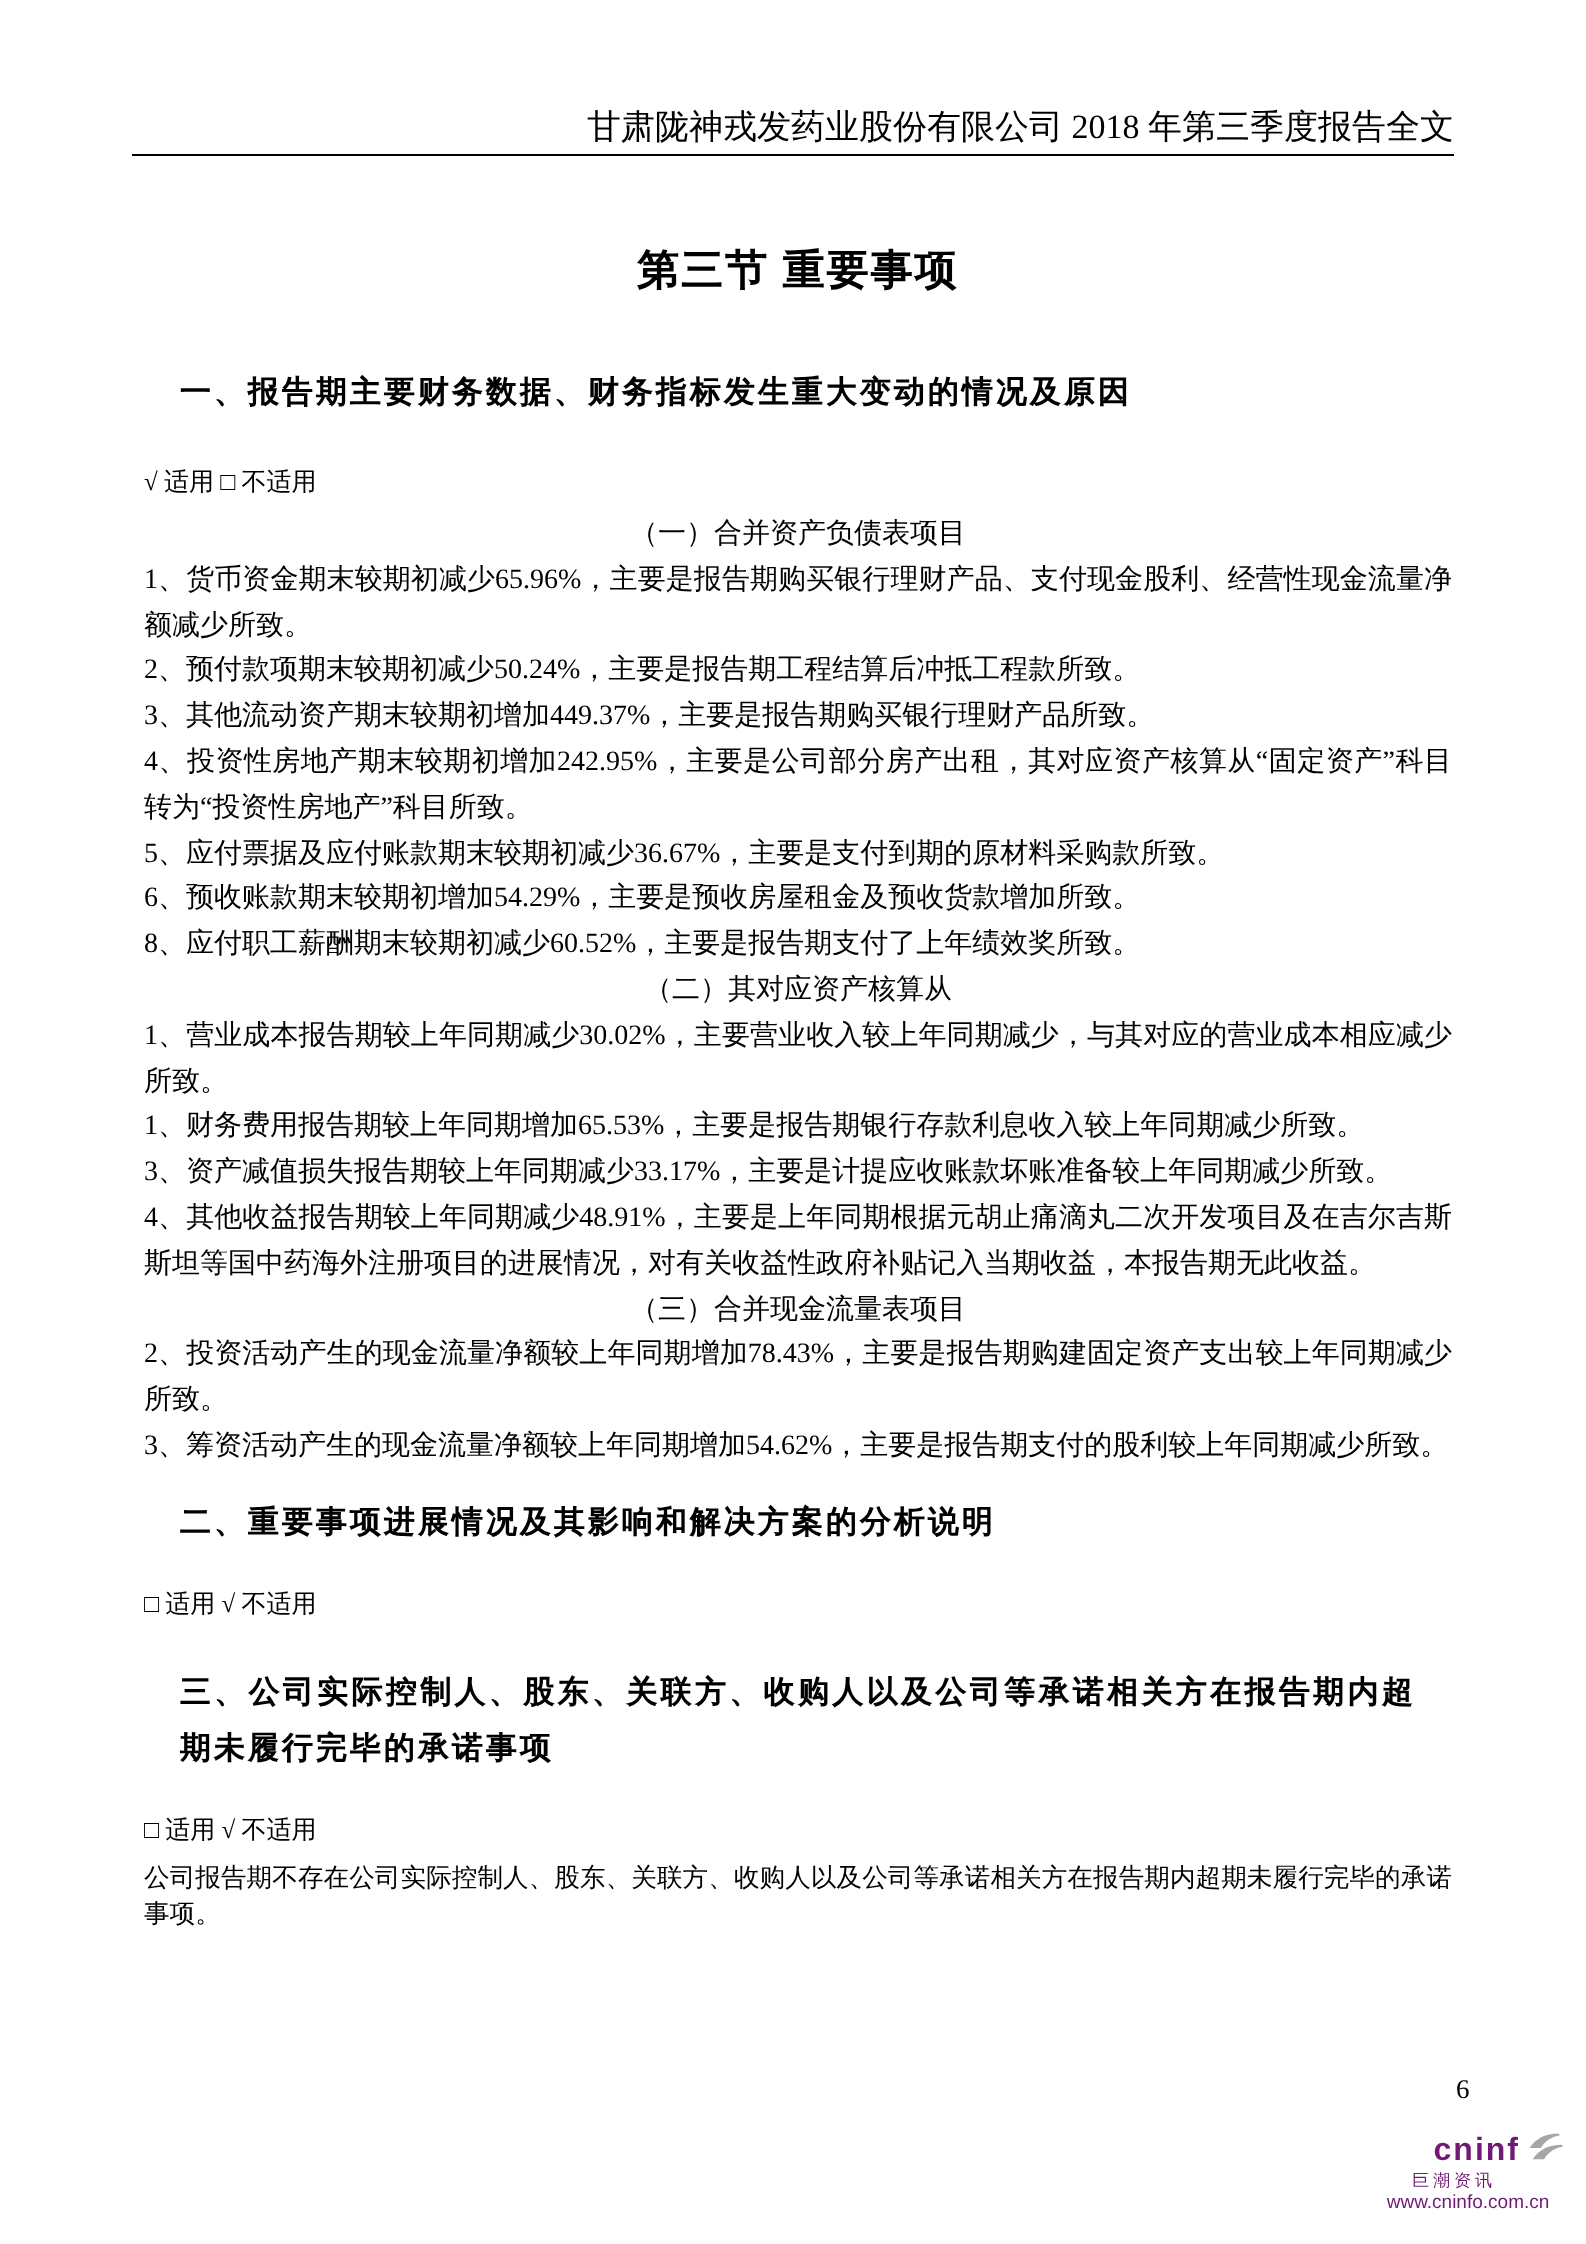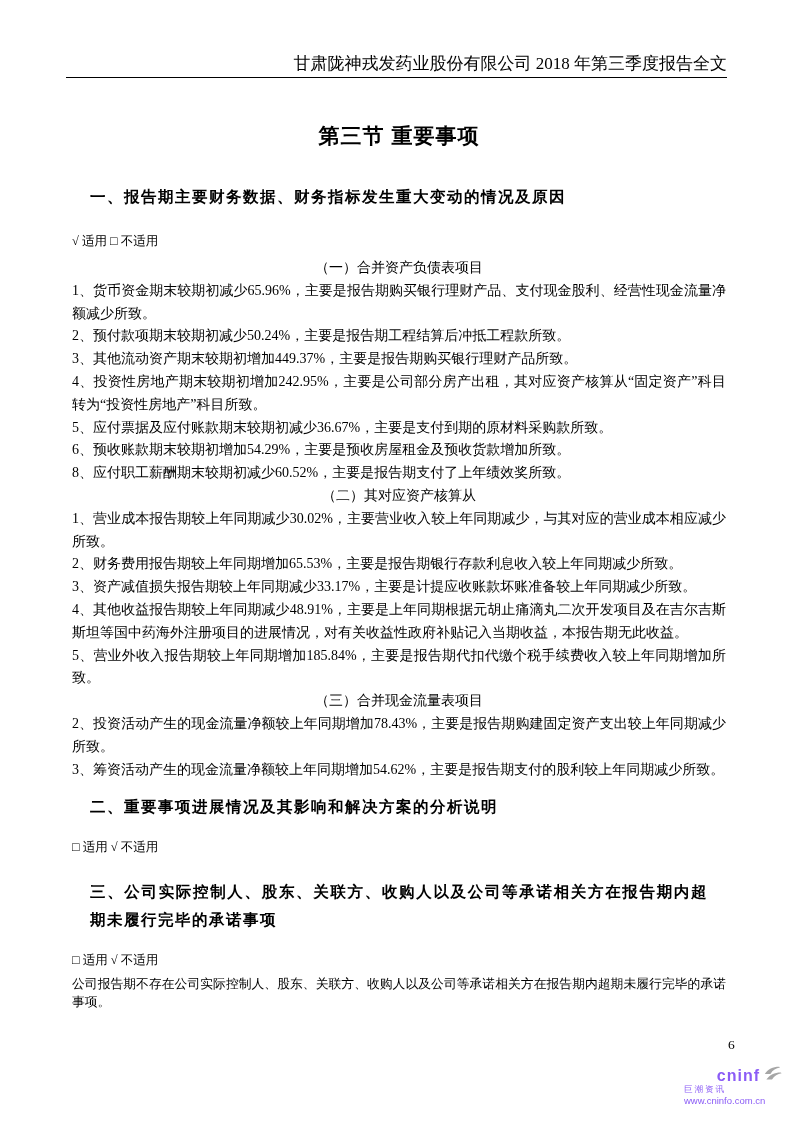--- a/index.html
+++ b/index.html
@@ -94,23 +94,23 @@
     position: absolute;
     top: 1037px;
     left: 728px;
     font-size: 13.5px;
   }
   .cninfo {
     position: absolute;
     top: 1066px;
     right: 9px;
     width: 100px;
-    color: #8b5cf6;
+    color: #701a75;
     font-family: "Liberation Sans", "DejaVu Sans", sans-serif;
-    text-align: left;
+    text-align: center;
   }
   .cninfo-brand {
     display: flex;
     align-items: center;
     justify-content: flex-end;
     font-weight: bold;
     font-size: 16px;
     letter-spacing: 1px;
     line-height: 15px;
     padding-right: 2px;
@@ -152,24 +152,23 @@
       <p class="body-line">1、货币资金期末较期初减少65.96%，主要是报告期购买银行理财产品、支付现金股利、经营性现金流量净额减少所致。</p>
       <p class="body-line">2、预付款项期末较期初减少50.24%，主要是报告期工程结算后冲抵工程款所致。</p>
       <p class="body-line">3、其他流动资产期末较期初增加449.37%，主要是报告期购买银行理财产品所致。</p>
       <p class="body-line">4、投资性房地产期末较期初增加242.95%，主要是公司部分房产出租，其对应资产核算从“固定资产”科目转为“投资性房地产”科目所致。</p>
       <p class="body-line">5、应付票据及应付账款期末较期初减少36.67%，主要是支付到期的原材料采购款所致。</p>
       <p class="body-line">6、预收账款期末较期初增加54.29%，主要是预收房屋租金及预收货款增加所致。</p>
       <p class="body-line">8、应付职工薪酬期末较期初减少60.52%，主要是报告期支付了上年绩效奖所致。</p>
 
       <p class="sub-heading">（二）其对应资产核算从</p>
       <p class="body-line">1、营业成本报告期较上年同期减少30.02%，主要营业收入较上年同期减少，与其对应的营业成本相应减少所致。</p>
-      <p class="body-line">2、财务费用报告期较上年同期增加65.53%，主要是报告期银行存款利息收入较上年同期减少所致。</p>
+      <p class="body-line">1、财务费用报告期较上年同期增加65.53%，主要是报告期银行存款利息收入较上年同期减少所致。</p>
       <p class="body-line">3、资产减值损失报告期较上年同期减少33.17%，主要是计提应收账款坏账准备较上年同期减少所致。</p>
       <p class="body-line">4、其他收益报告期较上年同期减少48.91%，主要是上年同期根据元胡止痛滴丸二次开发项目及在吉尔吉斯斯坦等国中药海外注册项目的进展情况，对有关收益性政府补贴记入当期收益，本报告期无此收益。</p>
-      <p class="body-line">5、营业外收入报告期较上年同期增加185.84%，主要是报告期代扣代缴个税手续费收入较上年同期增加所致。</p>
 
       <p class="sub-heading">（三）合并现金流量表项目</p>
       <p class="body-line">2、投资活动产生的现金流量净额较上年同期增加78.43%，主要是报告期购建固定资产支出较上年同期减少所致。</p>
       <p class="body-line">3、筹资活动产生的现金流量净额较上年同期增加54.62%，主要是报告期支付的股利较上年同期减少所致。</p>
     </div>
 
     <h2 class="sec-heading second">二、重要事项进展情况及其影响和解决方案的分析说明</h2>
     <p class="applicability a2">□ 适用 √ 不适用</p>
 
     <h2 class="sec-heading third">三、公司实际控制人、股东、关联方、收购人以及公司等承诺相关方在报告期内超期未履行完毕的承诺事项</h2>

